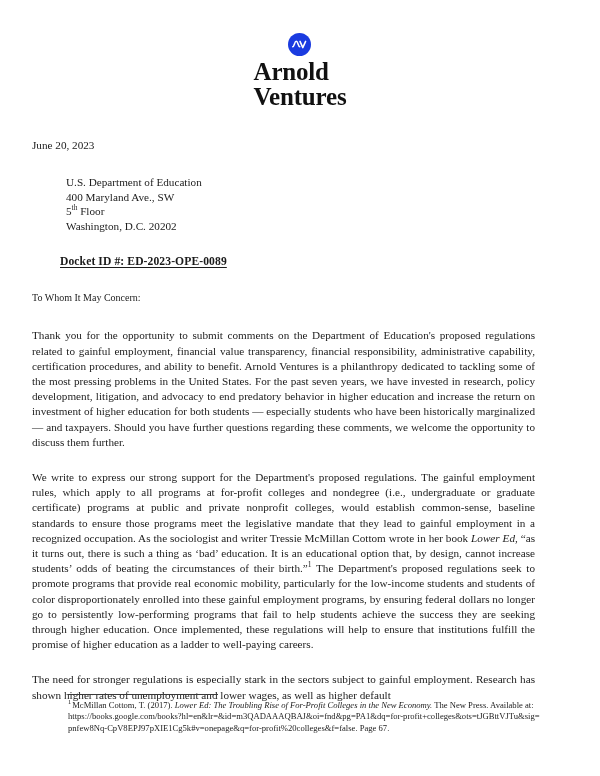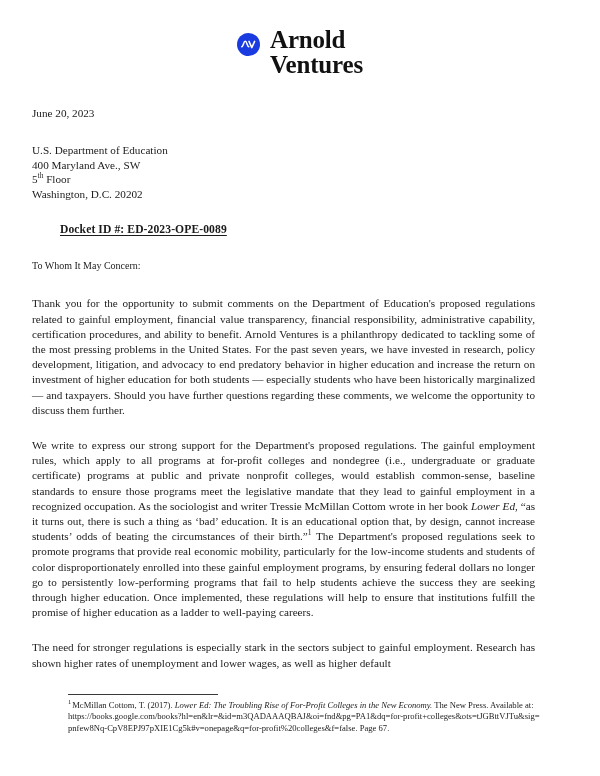--- a/index.html
+++ b/index.html
@@ -24,22 +24,23 @@
   }
 
   
   .letterhead {
     padding-top: 27px;
     display: flex;
     justify-content: center;
   }
   .logo-lockup {
     display: flex;
-    align-items: flex-start;
-    gap: 10px;
+    align-items: center;
+    gap: 3px;
+    flex-direction: column;
   }
   .logo-mark {
     width: 23px;
     height: 23px;
     margin-top: 6px;
     flex: 0 0 auto;
   }
   .logo-wordmark {
     font-family: "Liberation Serif", "DejaVu Serif", serif;
     font-weight: bold;
@@ -58,20 +59,21 @@
   }
   .date-line {
     margin-top: 29px;
     font-size: 11.2px;
     line-height: 15px;
   }
   .address-block {
     margin-top: 22px;
     font-size: 11.2px;
     line-height: 14.6px;
+    margin-left: 34px;
   }
   .address-block div { white-space: nowrap; }
   sup.ord {
     font-size: 7.4px;
     vertical-align: super;
     line-height: 0;
   }
   .docket {
     margin-top: 22px;
     font-size: 11.6px;

